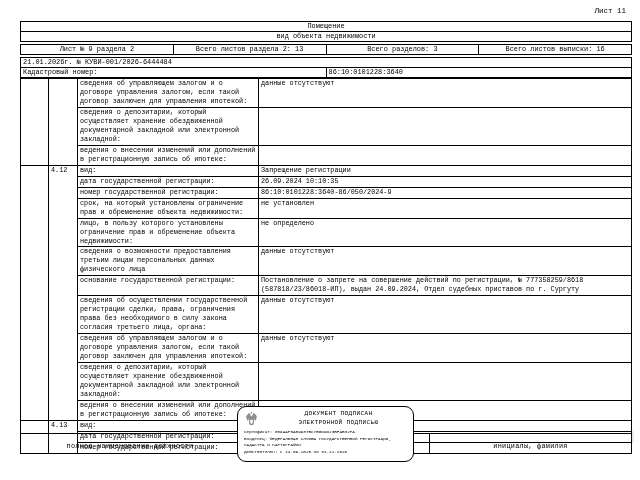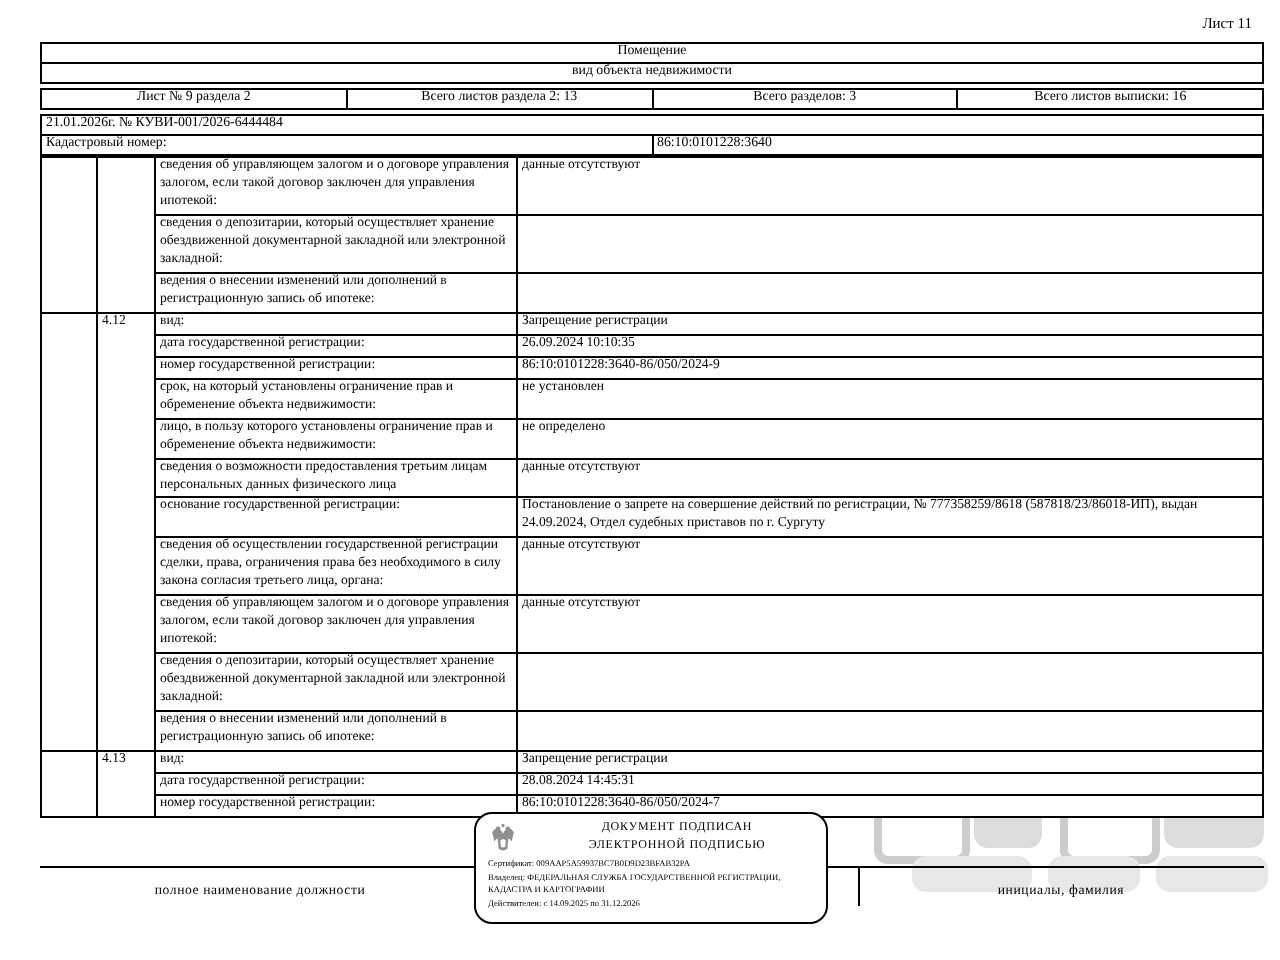--- a/index.html
+++ b/index.html
@@ -1,21 +1,21 @@
 <!DOCTYPE html>
 <html><head>
 <meta charset="utf-8">
 <style>
   html,body{margin:0;padding:0;}
   body{
     width:640px;height:480px;position:relative;overflow:hidden;
     background:#ffffff;color:#000;
     font-family:"Liberation Serif", serif;
   }
-  .abs{position:absolute;}
+  .abs{position:absolute;font-family:Liberation Mono, monospace;}
   
   #sheet-label{top:7px;right:14px;font-size:7.5px;z-index:2;}
   
   table{border-collapse:collapse;table-layout:fixed;width:612px;background:#fff;}
   td{border:1px solid #000;font-size:6.9px;line-height:1.3;padding:0 2px;vertical-align:top;word-wrap:break-word;}
   #t1{top:21px;left:20px;z-index:2;}
   #t1 td{text-align:center;height:9px;}
   #t2{top:44px;left:20px;z-index:2;}
   #t2 td{text-align:center;height:9px;width:25%;}
   #t3{top:57px;left:20px;z-index:2;}

